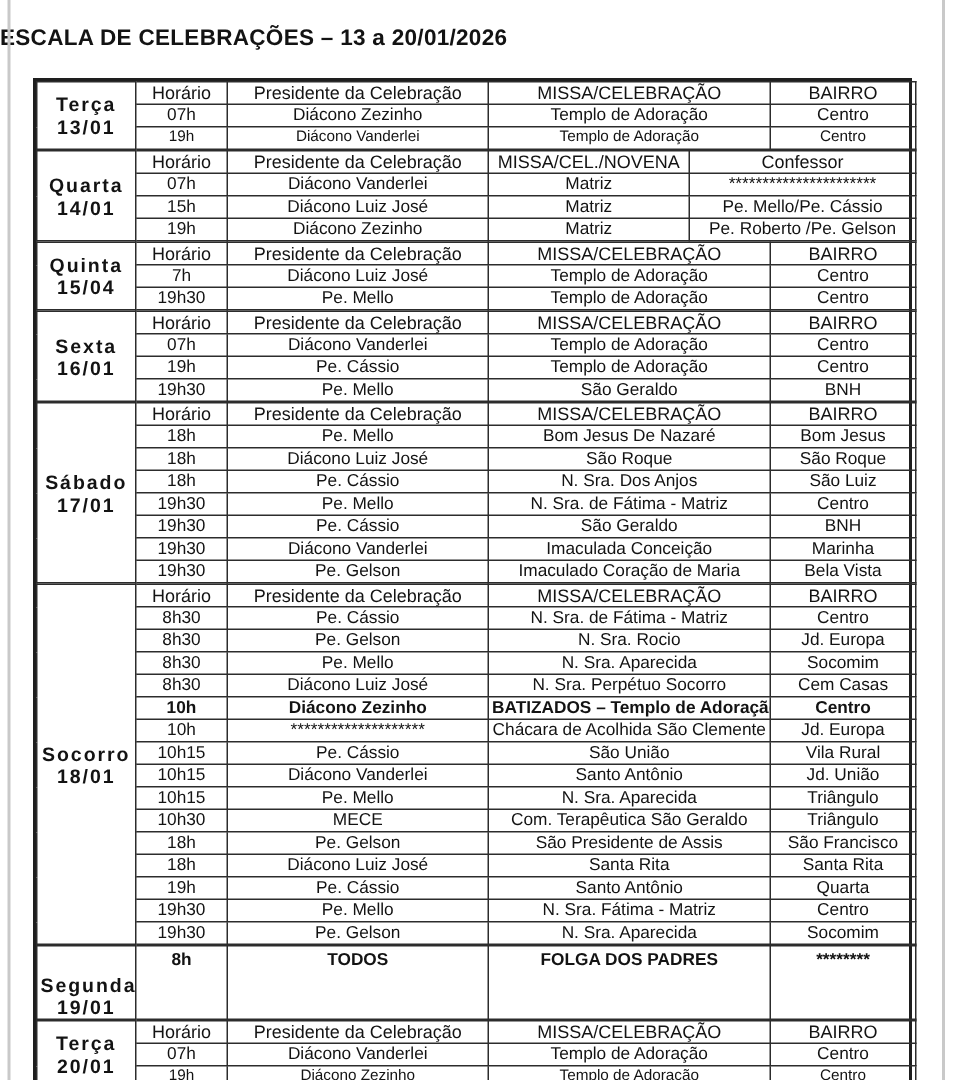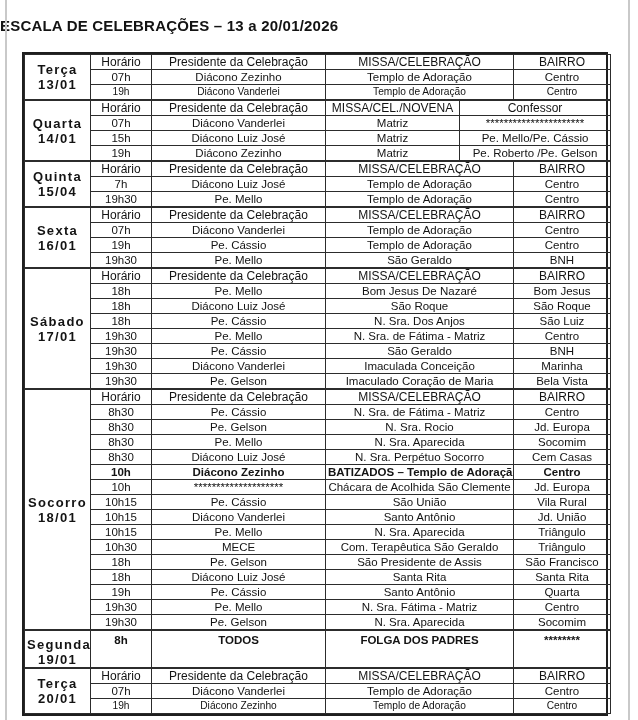--- a/index.html
+++ b/index.html
@@ -57,21 +57,21 @@
   td.day-cell {
     font-weight: bold;
     font-size: 13px;
     letter-spacing: 1.3px;
     line-height: 15px;
   }
   tr.style-bold  td { font-weight: bold; }
   tr.style-small td { font-size: 10.2px; }
 
   table.grp.tall td.data { height: 32px; vertical-align: top; padding-top: 2px; }
-  table.grp.tall td.day-cell { vertical-align: top; padding-top: 6px; }
+  table.grp.tall td.day-cell { vertical-align: top; padding-top: 18px; }
 
   col.c-day  { width: 66px; }
   col.c-time { width: 61px; }
   col.c-pres { width: 174px; }
   col.c-missa-n { width: 188px; }
   col.c-place-n { width: 97px; }
   col.c-missa-c { width: 134px; }
   col.c-place-c { width: 151px; }
 </style>
 </head>

